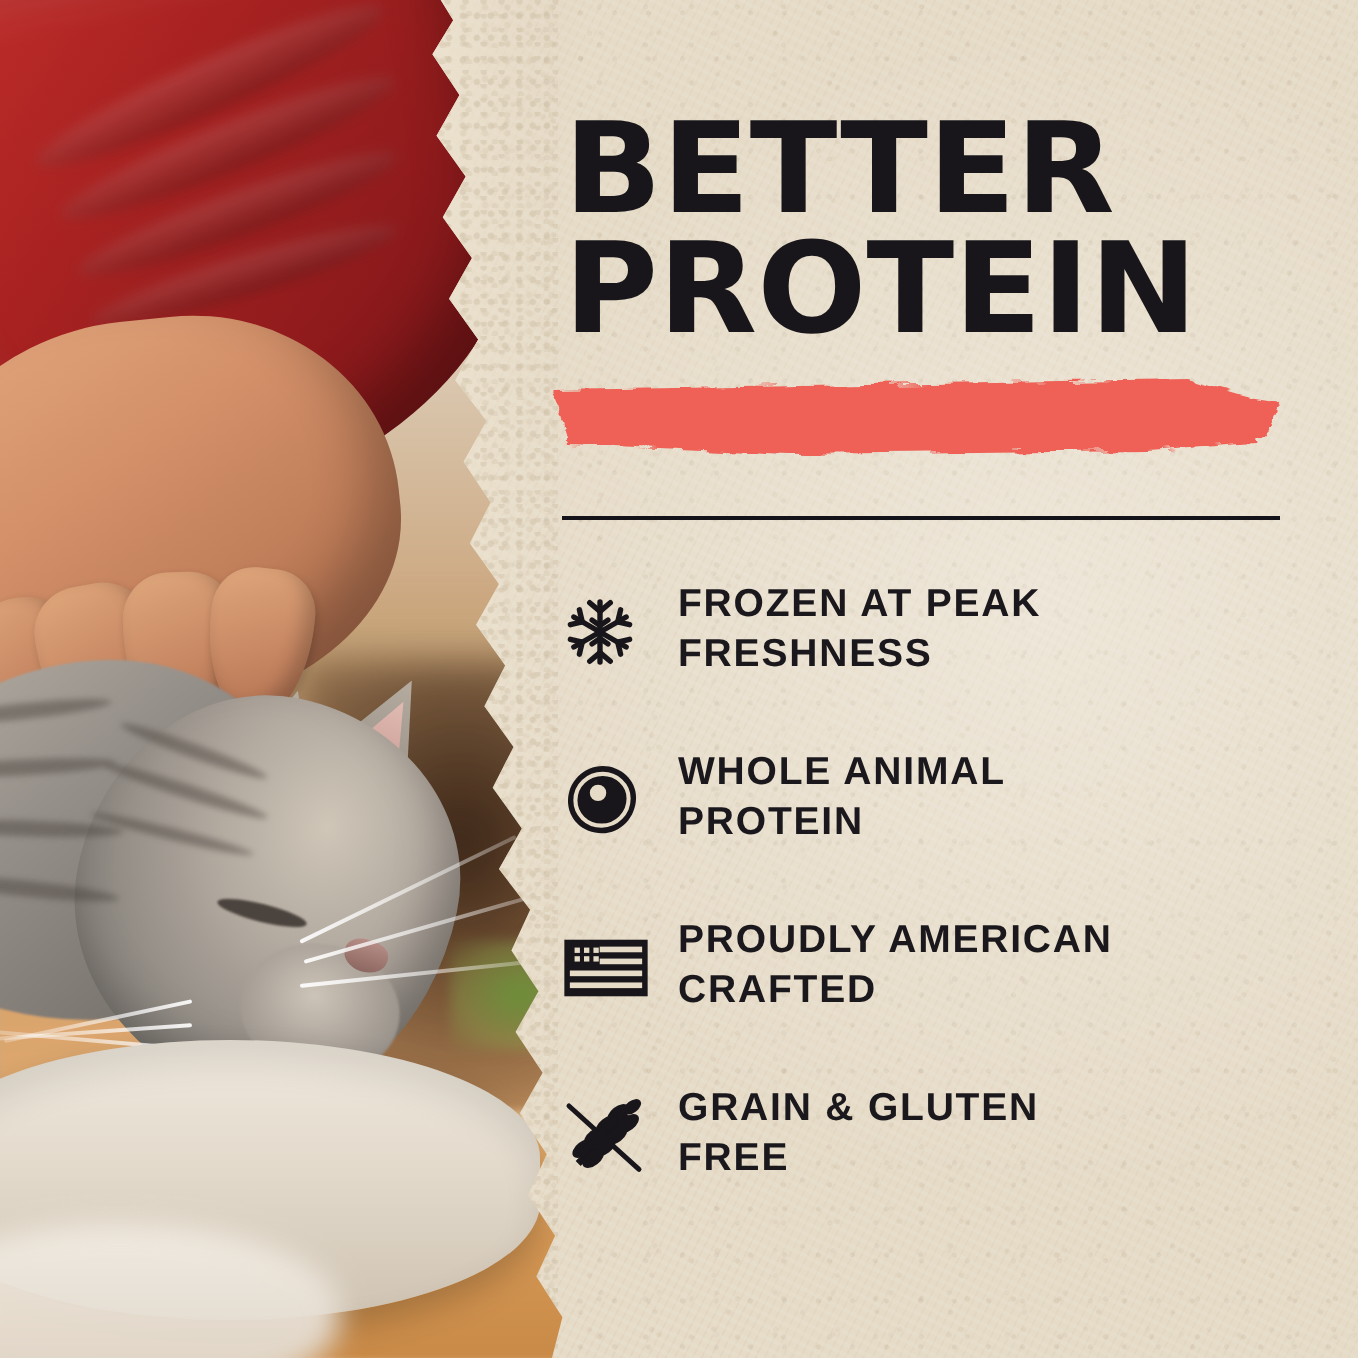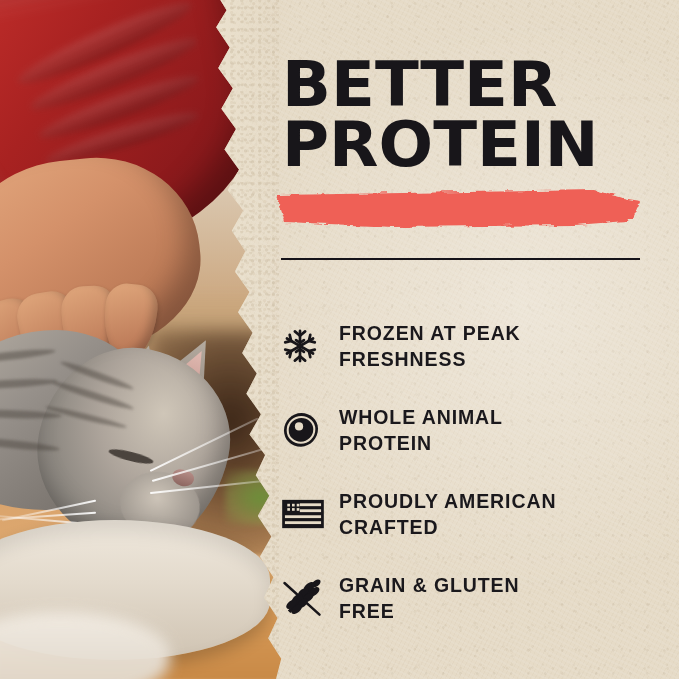--- a/index.html
+++ b/index.html
@@ -209,21 +209,21 @@
   .brush{
     position:absolute;left:275px;top:188px;width:367px;height:40px;z-index:1;
   }
   .divider{
     position:absolute;left:281px;top:258px;width:359px;height:0;
     border-top:2px solid #15131a;
   }
 
   .features{position:absolute;left:281px;top:288px;width:392px;}
   .feat{
-    display:flex;align-items:flex-end;
+    display:flex;align-items:flex-start;
     height:84px;
   }
   .feat-ico{
     width:58px;min-width:58px;height:52px;display:flex;
     align-items:center;justify-content:flex-start;padding-top:2px;
   }
   .feat-txt{
     color:#1a181c;
     font-family:"Liberation Sans", sans-serif;
     font-weight:700;

